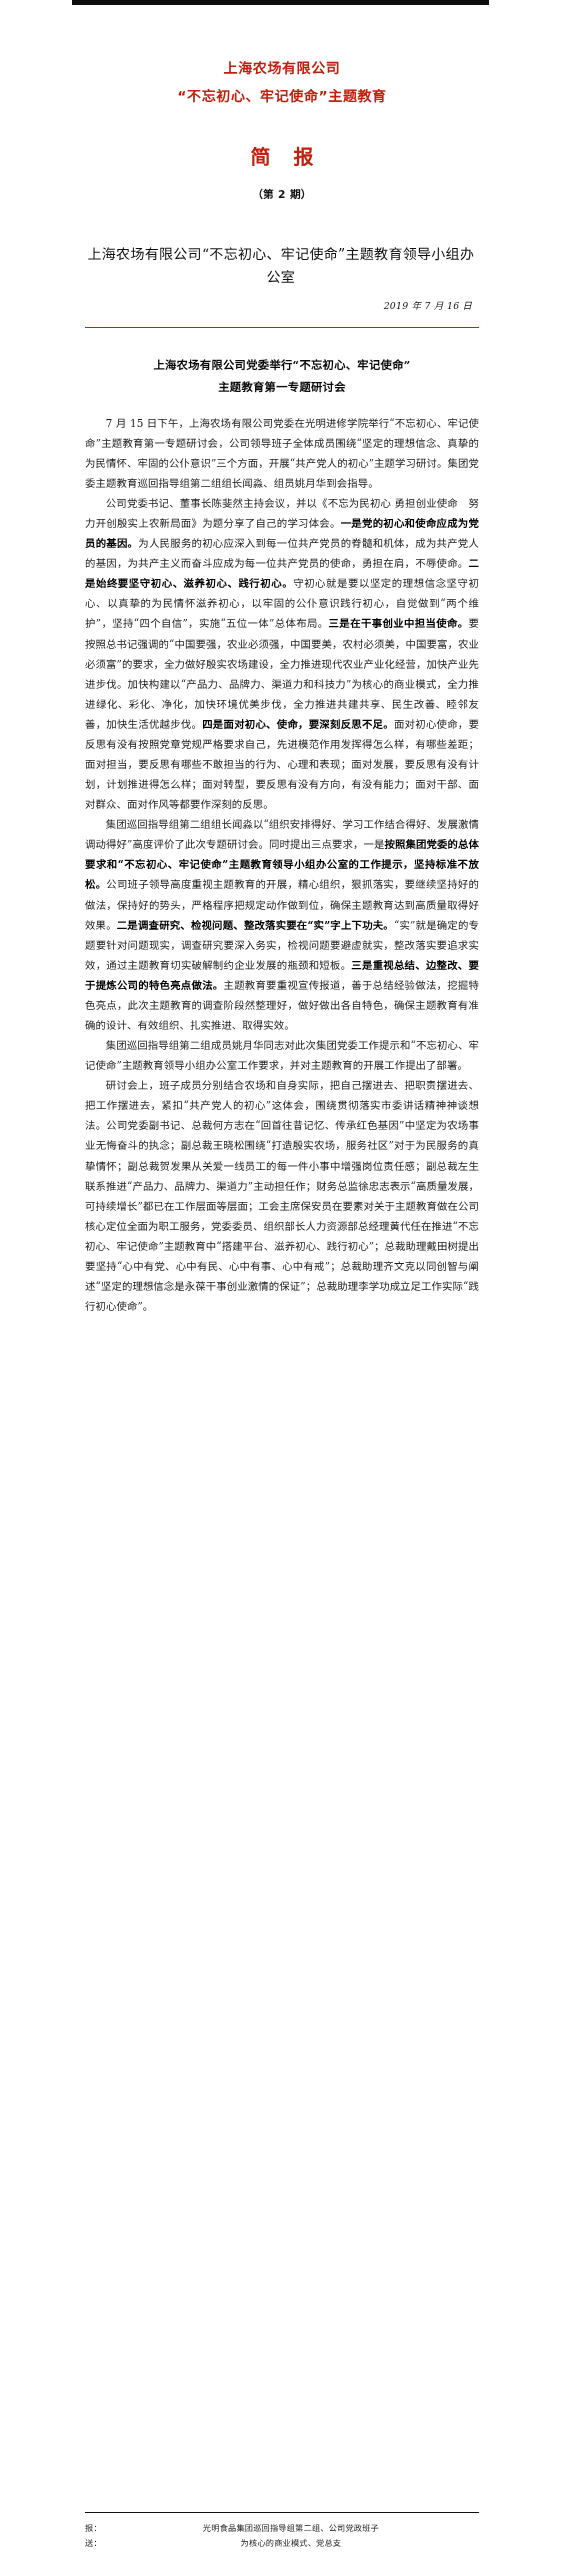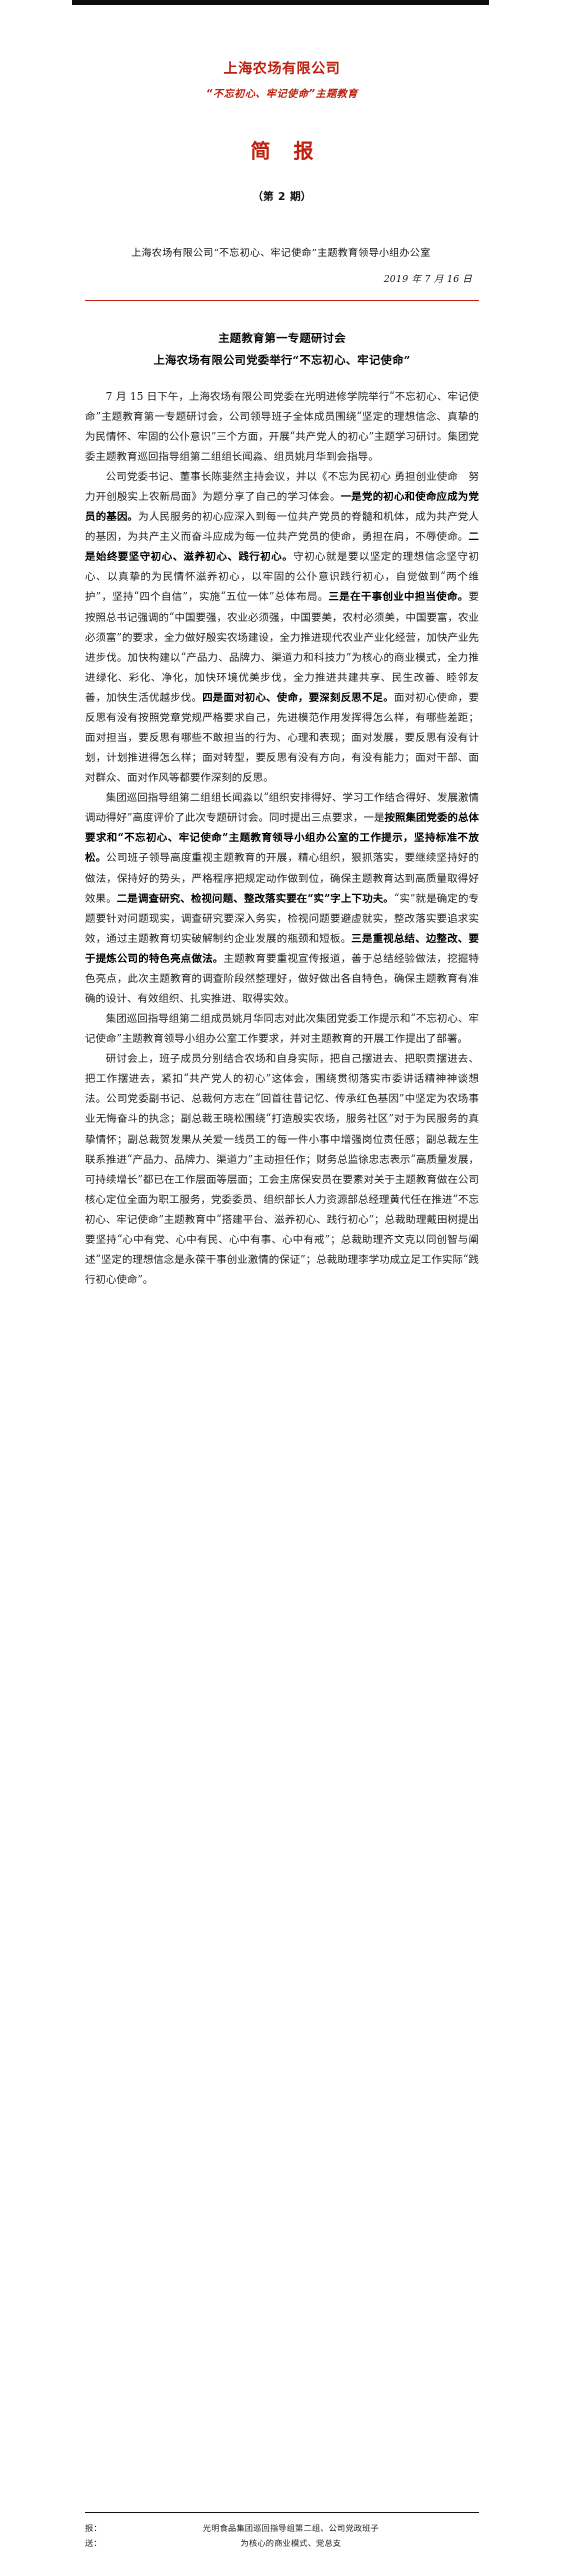--- a/index.html
+++ b/index.html
@@ -46,50 +46,50 @@
     text-align: center;
   }
   .masthead-line {
     color: #c0210f;
     font-family: "DejaVu Sans", "Liberation Sans", sans-serif;
     font-weight: bold;
     letter-spacing: 0.6px;
     line-height: 1.55;
   }
   .masthead-line.l1 { font-size: 14px; }
-  .masthead-line.l2 { font-size: 10px; margin-top: 6.8px; font-style: italic; }
+  .masthead-line.l2 { font-size: 14px; margin-top: 6.8px; }
 
   .bulletin-title {
     text-align: center;
     color: #c0210f;
     font-family: "DejaVu Sans", "Liberation Sans", sans-serif;
     font-weight: bold;
     font-size: 20px;
     letter-spacing: 8px;
     padding-left: 8px;
     margin-top: 33px;
   }
   .bulletin-issue {
     text-align: center;
     font-family: "DejaVu Sans", "Liberation Sans", sans-serif;
     font-weight: bold;
     font-size: 10.7px;
     color: #111111;
-    margin-top: 24px;
+    margin-top: 16px;
     letter-spacing: 0.3px;
   }
 
   
   .issuer-block {
     margin-top: 42px;
     padding-right: 2.3px;
   }
   .issuer-line {
     text-align: center;
-    font-size: 10px;
+    font-size: 14px;
     line-height: 1.6;
     letter-spacing: 0.3px;
     color: #111111;
   }
   .issue-date {
     text-align: right;
     font-size: 9.3px;
     margin-top: 10.2px;
     letter-spacing: 0.3px;
     color: #111111;
@@ -179,22 +179,22 @@
     <div class="bulletin-issue">（第 2 期）</div>
 
     <div class="issuer-block">
       <div class="issuer-line">上海农场有限公司“不忘初心、牢记使命”主题教育领导小组办公室</div>
       <div class="issue-date">2019 年 7 月 16 日</div>
     </div>
 
     <div class="red-rule"></div>
 
     <div class="article-title">
+      <div>上海农场有限公司党委举行“不忘初心、牢记使命”</div>
       <div>主题教育第一专题研讨会</div>
-      <div>上海农场有限公司党委举行“不忘初心、牢记使命”</div>
     </div>
 
     <div class="body-text" id="article-body">
         <p><span>7 月 15 日下午，上海农场有限公司党委在光明进修学院举行“不忘初心、牢记使命”主题教育第一专题研讨会，公司领导班子全体成员围绕“坚定的理想信念、真挚的为民情怀、牢固的公仆意识”三个方面，开展“共产党人的初心”主题学习研讨。集团党委主题教育巡回指导组第二组组长闻淼、组员姚月华到会指导。</span></p>
         <p><span>公司党委书记、董事长陈斐然主持会议，并以《不忘为民初心 勇担创业使命　努力开创殷实上农新局面》为题分享了自己的学习体会。</span><strong>一是党的初心和使命应成为党员的基因。</strong><span>为人民服务的初心应深入到每一位共产党员的脊髓和机体，成为共产党人的基因，为共产主义而奋斗应成为每一位共产党员的使命，勇担在肩，不辱使命。</span><strong>二是始终要坚守初心、滋养初心、践行初心。</strong><span>守初心就是要以坚定的理想信念坚守初心、以真挚的为民情怀滋养初心，以牢固的公仆意识践行初心，自觉做到“两个维护”，坚持“四个自信”，实施“五位一体”总体布局。</span><strong>三是在干事创业中担当使命。</strong><span>要按照总书记强调的“中国要强，农业必须强，中国要美，农村必须美，中国要富，农业必须富”的要求，全力做好殷实农场建设，全力推进现代农业产业化经营，加快产业先进步伐。加快构建以“产品力、品牌力、渠道力和科技力”为核心的商业模式，全力推进绿化、彩化、净化，加快环境优美步伐，全力推进共建共享、民生改善、睦邻友善，加快生活优越步伐。</span><strong>四是面对初心、使命，要深刻反思不足。</strong><span>面对初心使命，要反思有没有按照党章党规严格要求自己，先进模范作用发挥得怎么样，有哪些差距；面对担当，要反思有哪些不敢担当的行为、心理和表现；面对发展，要反思有没有计划，计划推进得怎么样；面对转型，要反思有没有方向，有没有能力；面对干部、面对群众、面对作风等都要作深刻的反思。</span></p>
         <p><span>集团巡回指导组第二组组长闻淼以“组织安排得好、学习工作结合得好、发展激情调动得好”高度评价了此次专题研讨会。同时提出三点要求，一是</span><strong>按照集团党委的总体要求和“不忘初心、牢记使命”主题教育领导小组办公室的工作提示，坚持标准不放松。</strong><span>公司班子领导高度重视主题教育的开展，精心组织，狠抓落实，要继续坚持好的做法，保持好的势头，严格程序把规定动作做到位，确保主题教育达到高质量取得好效果。</span><strong>二是调查研究、检视问题、整改落实要在“实”字上下功夫。</strong><span>“实”就是确定的专题要针对问题现实，调查研究要深入务实，检视问题要避虚就实，整改落实要追求实效，通过主题教育切实破解制约企业发展的瓶颈和短板。</span><strong>三是重视总结、边整改、要于提炼公司的特色亮点做法。</strong><span>主题教育要重视宣传报道，善于总结经验做法，挖掘特色亮点，此次主题教育的调查阶段然整理好，做好做出各自特色，确保主题教育有准确的设计、有效组织、扎实推进、取得实效。</span></p>
         <p><span>集团巡回指导组第二组成员姚月华同志对此次集团党委工作提示和“不忘初心、牢记使命”主题教育领导小组办公室工作要求，并对主题教育的开展工作提出了部署。</span></p>
         <p><span>研讨会上，班子成员分别结合农场和自身实际，把自己摆进去、把职责摆进去、把工作摆进去，紧扣“共产党人的初心”这体会，围绕贯彻落实市委讲话精神神谈想法。公司党委副书记、总裁何方志在“回首往昔记忆、传承红色基因”中坚定为农场事业无悔奋斗的执念；副总裁王晓松围绕“打造殷实农场，服务社区”对于为民服务的真挚情怀；副总裁贺发果从关爱一线员工的每一件小事中增强岗位责任感；副总裁左生联系推进“产品力、品牌力、渠道力”主动担任作；财务总监徐忠志表示“高质量发展，可持续增长”都已在工作层面等层面；工会主席保安员在要素对关于主题教育做在公司核心定位全面为职工服务，党委委员、组织部长人力资源部总经理黄代任在推进“不忘初心、牢记使命”主题教育中“搭建平台、滋养初心、践行初心”；总裁助理戴田树提出要坚持“心中有党、心中有民、心中有事、心中有戒”；总裁助理齐文克以同创智与阐述“坚定的理想信念是永葆干事创业激情的保证”；总裁助理李学功成立足工作实际“践行初心使命”。</span></p>
       </div>
 

